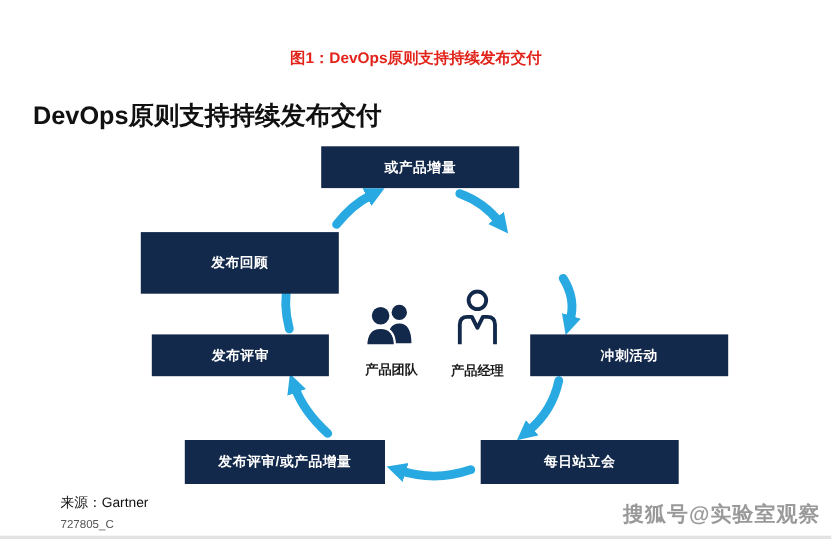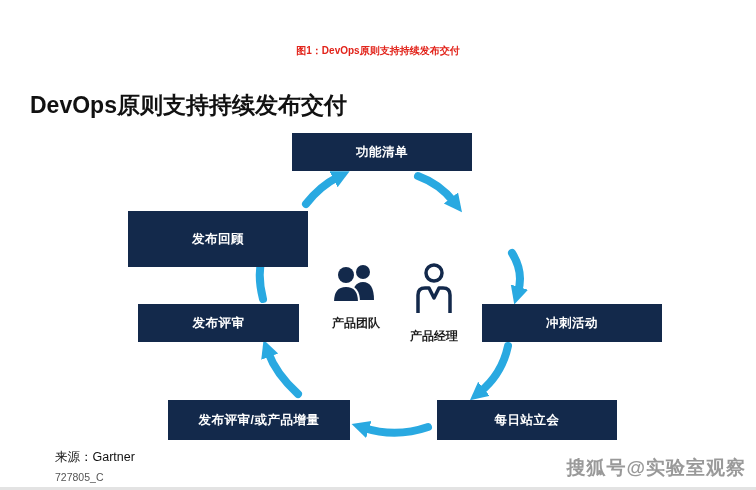--- a/index.html
+++ b/index.html
@@ -16,21 +16,21 @@
   }
   .logo {
     position: absolute; top: 8px; right: 32px;
     font-size: 31px; font-weight: 700; color: #00295b;
     letter-spacing: -0.5px;
   }
   .logo sup { font-size: 9px; font-weight: 400; vertical-align: 14px; }
   .caption {
     position: absolute; top: 44px; left: 0; width: 100%;
     text-align: center;
-    font-size: 10px; font-weight: 700; color: #e2231a;
+    font-size: 14px; font-weight: 700; color: #e2231a;
   }
   .title {
     position: absolute; top: 90px; left: 30px;
     font-size: 23px; font-weight: 700; color: #111111;
   }
   .node {
     position: absolute;
     background: #13294b;
     color: #ffffff;
     font-size: 12.5px; font-weight: 700;
@@ -42,21 +42,21 @@
   .n-retro     { left: 128px; top: 211px; width: 180px; height: 56px; }
   .n-planning  { left: 455px; top: 211px; width: 180px; height: 38px; }
   .n-review    { left: 138px; top: 304px; width: 161px; height: 38px; }
   .n-activity  { left: 482px; top: 304px; width: 180px; height: 38px; }
   .n-increment { left: 168px; top: 400px; width: 182px; height: 40px; }
   .n-standup   { left: 437px; top: 400px; width: 180px; height: 40px; }
   .arrows-svg { position: absolute; left: 0; top: 0; width: 756px; height: 490px; pointer-events: none; }
   .center-figure {
     position: absolute; text-align: center;
   }
-  .cf-team    { left: 322px; top: 260px; width: 68px; }
+  .cf-team    { left: 322px; top: 272px; width: 68px; }
   .cf-manager { left: 400px; top: 263px; width: 68px; }
   .center-figure .lbl {
     margin-top: 5px;
     font-size: 12px; font-weight: 700; color: #1a1a1a;
     white-space: nowrap;
   }
   .source {
     position: absolute; left: 55px; top: 449px;
     font-size: 12.5px; color: #111111;
   }
@@ -94,21 +94,21 @@
       <path d="M 306 204 Q 320 186 338 177" marker-end="url(#ah)"></path>
       <path d="M 418 176 Q 440 184 454 202" marker-end="url(#ah)"></path>
       <path d="M 512 253 Q 524 272 518 292" marker-end="url(#ah)"></path>
       <path d="M 508 346 Q 502 374 480 392" marker-end="url(#ah)"></path>
       <path d="M 428 427 Q 396 438 364 428" marker-end="url(#ah)"></path>
       <path d="M 298 394 Q 276 374 268 352" marker-end="url(#ah)"></path>
       <path d="M 263 299 Q 257 276 262 257" marker-end="url(#ah)"></path>
     </g>
   </svg>
 
-  <div class="node n-feature">功能清单</div>
+  <div class="node n-feature">或产品增量</div>
   <div class="node n-activity">冲刺活动</div>
   <div class="node n-standup">每日站立会</div>
   <div class="node n-increment">发布评审/或产品增量</div>
   <div class="node n-review">发布评审</div>
   <div class="node n-retro">发布回顾</div>
 
   <div class="center-figure cf-team">
     <svg width="52" height="46" viewBox="0 0 52 46">
       <g fill="#13294b">
         <circle cx="33" cy="12" r="7"></circle>

